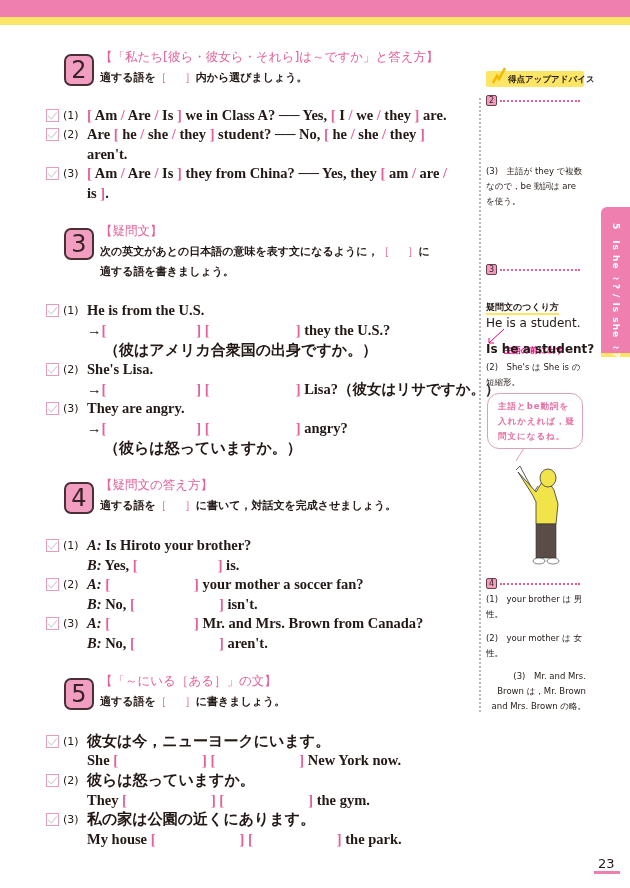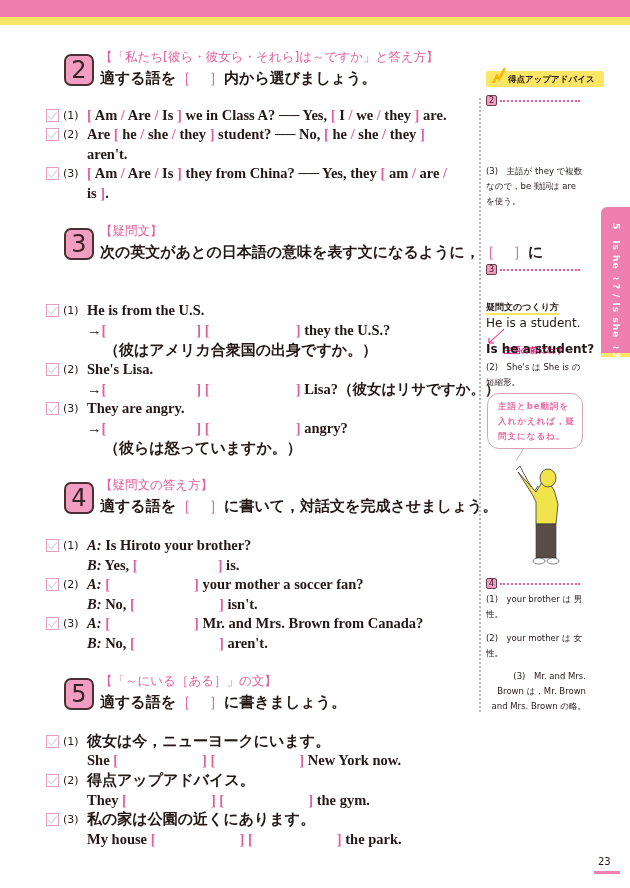--- a/index.html
+++ b/index.html
@@ -7,50 +7,50 @@
   body { position: relative; font-family: "Liberation Serif", "DejaVu Serif", serif; color: #231815; }
 
   .top-band { position: absolute; left: 0; top: 0; width: 630px; height: 17px; background: #ee7fae; }
   .top-stripe { position: absolute; left: 0; top: 17px; width: 630px; height: 8px; background: #fde665; }
 
   .main { position: absolute; left: 0; top: 0; width: 470px; height: 888px; }
 
   .sec-head { position: absolute; left: 64px; }
   .sec-num { position: absolute; left: 0; top: 0; width: 30px; height: 32px; border: 2px solid #4a3034; border-radius: 7px; background: #f29ec0; font-family: "DejaVu Sans", sans-serif; font-size: 24px; line-height: 28px; text-align: center; color: #3a2328; }
   .sec-sub { position: absolute; left: 36px; top: -5px; white-space: nowrap; font-family: "DejaVu Sans", sans-serif; font-size: 12.5px; color: #e4609a; }
-  .sec-inst { position: absolute; left: 36px; top: 14px; white-space: nowrap; font-family: "DejaVu Sans", sans-serif; font-size: 15px; font-weight: bold; color: #231815; line-height: 20px; }
+  .sec-inst { position: absolute; left: 36px; top: 14px; white-space: nowrap; font-family: "DejaVu Sans", sans-serif; font-size: 11px; font-weight: bold; color: #231815; line-height: 20px; }
   .pink { color: #e4609a; font-weight: normal; }
 
   .q { position: absolute; left: 46px; font-size: 14.5px; line-height: 19.5px; white-space: nowrap; }
   .chk { position: absolute; left: 0; top: 3px; width: 13px; height: 13px; border: 1px solid #e79cbc; background: #fff; }
   .chk::after { content: ""; position: absolute; left: 3px; top: 0px; width: 4px; height: 8px; border-right: 1.3px solid #cfcfcf; border-bottom: 1.3px solid #cfcfcf; transform: rotate(40deg); }
   .qn { position: absolute; left: 17px; top: 0; font-family: "DejaVu Sans", sans-serif; font-size: 11px; }
   .qt { position: absolute; left: 41px; top: 0; font-weight: bold; }
   .br { color: #e4609a; }
   .sl { color: #e4609a; }
   .jp { font-family: "DejaVu Sans", sans-serif; font-size: 15px; }
   .blank { display: inline-block; }
   .ab { font-style: italic; }
   .dotline { position: absolute; left: 478px; top: 97px; width: 4px; height: 615px; background-image: radial-gradient(circle, #b8b8b8 0.9px, transparent 1.2px); background-size: 4px 4px; background-repeat: repeat-y; }
-  .advice { position: absolute; left: 486px; top: 71px; width: 118px; height: 16px; background: #fde665; border-radius: 2px; }
+  .advice { position: absolute; left: 486px; top: 71px; width: 98px; height: 16px; background: #fde665; border-radius: 2px; }
   .advice-text { position: absolute; left: 22px; top: 0; font-family: "DejaVu Sans", sans-serif; font-size: 8.5px; font-weight: bold; line-height: 16px; color: #231815; white-space: nowrap; }
   .advice-icon { position: absolute; left: 6px; top: -4px; width: 14px; height: 18px; }
   .side-num { position: absolute; left: 486px; width: 11px; height: 11px; border: 1px solid #6b3f4a; border-radius: 2px; background: #f29ec0; font-family: "DejaVu Sans", sans-serif; font-size: 8px; line-height: 9px; text-align: center; color: #3a2328; }
   .side-dots { position: absolute; left: 500px; width: 80px; height: 2px; border-top: 2px dotted #e4609a; }
   .side-text { position: absolute; left: 486px; width: 100px; font-family: "DejaVu Sans", sans-serif; font-size: 8.5px; line-height: 15px; color: #231815; }
   .side-title { position: absolute; left: 486px; font-family: "DejaVu Sans", sans-serif; font-size: 9px; font-weight: bold; color: #231815; border-bottom: 2px solid #fde665; line-height: 12px; white-space: nowrap; }
   .side-ex { position: absolute; left: 486px; font-family: "DejaVu Sans", sans-serif; font-size: 12px; color: #231815; white-space: nowrap; }
   .side-note { position: absolute; left: 504px; font-family: "DejaVu Sans", sans-serif; font-size: 8.5px; font-weight: bold; color: #e4007f; white-space: nowrap; }
   .bubble { position: absolute; left: 487px; top: 393px; width: 96px; height: 56px; border: 1px solid #d9a3b6; border-radius: 12px; background: #fff; }
   .bubble-text { position: absolute; left: 10px; top: 5px; width: 78px; font-family: "DejaVu Sans", sans-serif; font-size: 8.5px; font-weight: bold; color: #e86ea2; line-height: 15px; letter-spacing: 1px; }
 
   .tab { position: absolute; left: 601px; top: 207px; width: 29px; height: 150px; background: #ee7fae; border-radius: 6px 0 0 0; border-bottom: 4px solid #fde665; }
   .tab-text { position: absolute; left: 8px; top: 16px; writing-mode: vertical-rl; font-family: "DejaVu Sans", sans-serif; font-size: 9px; font-weight: bold; color: #fff; white-space: nowrap; letter-spacing: 1px; }
 
-  .page-num { position: absolute; left: 598px; top: 856px; font-family: "DejaVu Sans", sans-serif; font-size: 10px; color: #231815; }
+  .page-num { position: absolute; left: 598px; top: 856px; font-family: "DejaVu Sans", sans-serif; font-size: 13px; color: #231815; }
   .page-line { position: absolute; left: 594px; top: 871px; width: 26px; height: 3px; background: #ee7fae; }
 </style>
 </head>
 <body>
 
 <div class="top-band"></div>
 <div class="top-stripe"></div>
 
 <div class="main">
 
@@ -80,21 +80,21 @@
     <span class="qn">(3)</span>
     <span class="qt"><span class="br">[</span> <span>Am</span> <span class="sl">/</span> <span>Are</span> <span class="sl">/</span> <span>Is</span> <span class="br">]</span> <span>they from China? ── Yes, they</span> <span class="br">[</span> <span>am</span> <span class="sl">/</span> <span>are</span> <span class="sl">/</span></span>
   </div>
   <div class="q" style="top:184px;">
     <span class="qt"><span>is</span> <span class="br">]</span><span>.</span></span>
   </div>
 
   <div class="sec-head" style="top:228px;">
     <div class="sec-num">3</div>
     <div class="sec-sub">【疑問文】</div>
-    <div class="sec-inst"><span>次の英文があとの日本語の意味を表す文になるように，</span><span class="pink">［</span><span style="display:inline-block;width:18px;"></span><span class="pink">］</span><span>に</span><br></div>
+    <div class="sec-inst"><span>次の英文があとの日本語の意味を表す文になるように，</span><span class="pink">［</span><span style="display:inline-block;width:18px;"></span><span class="pink">］</span><span>に</span><br><span>適する語を書きましょう。</span></div>
   </div>
 
   <div class="q" style="top:301px;">
     <span class="chk"></span>
     <span class="qn">(1)</span>
     <span class="qt">He is from the U.S.</span>
   </div>
   <div class="q" style="top:321px;">
     <span class="qt"><span>→</span><span class="br">[</span><span class="blank" style="width:90px;"></span><span class="br">]</span> <span class="br">[</span><span class="blank" style="width:86px;"></span><span class="br">]</span> <span>they the U.S.?</span></span>
   </div>
@@ -167,21 +167,21 @@
     <span class="qn">(1)</span>
     <span class="qt jp">彼女は今，ニューヨークにいます。</span>
   </div>
   <div class="q" style="top:751px;">
     <span class="qt"><span>She</span> <span class="br">[</span><span class="blank" style="width:84px;"></span><span class="br">]</span> <span class="br">[</span><span class="blank" style="width:84px;"></span><span class="br">]</span> <span>New York now.</span></span>
   </div>
 
   <div class="q" style="top:771px;">
     <span class="chk"></span>
     <span class="qn">(2)</span>
-    <span class="qt jp">得点アップアドバイス。</span>
+    <span class="qt jp">彼らは怒っていますか。</span>
   </div>
   <div class="q" style="top:791px;">
     <span class="qt"><span>They</span> <span class="br">[</span><span class="blank" style="width:84px;"></span><span class="br">]</span> <span class="br">[</span><span class="blank" style="width:84px;"></span><span class="br">]</span> <span>the gym.</span></span>
   </div>
 
   <div class="q" style="top:810px;">
     <span class="chk"></span>
     <span class="qn">(3)</span>
     <span class="qt jp">私の家は公園の近くにあります。</span>
   </div>

